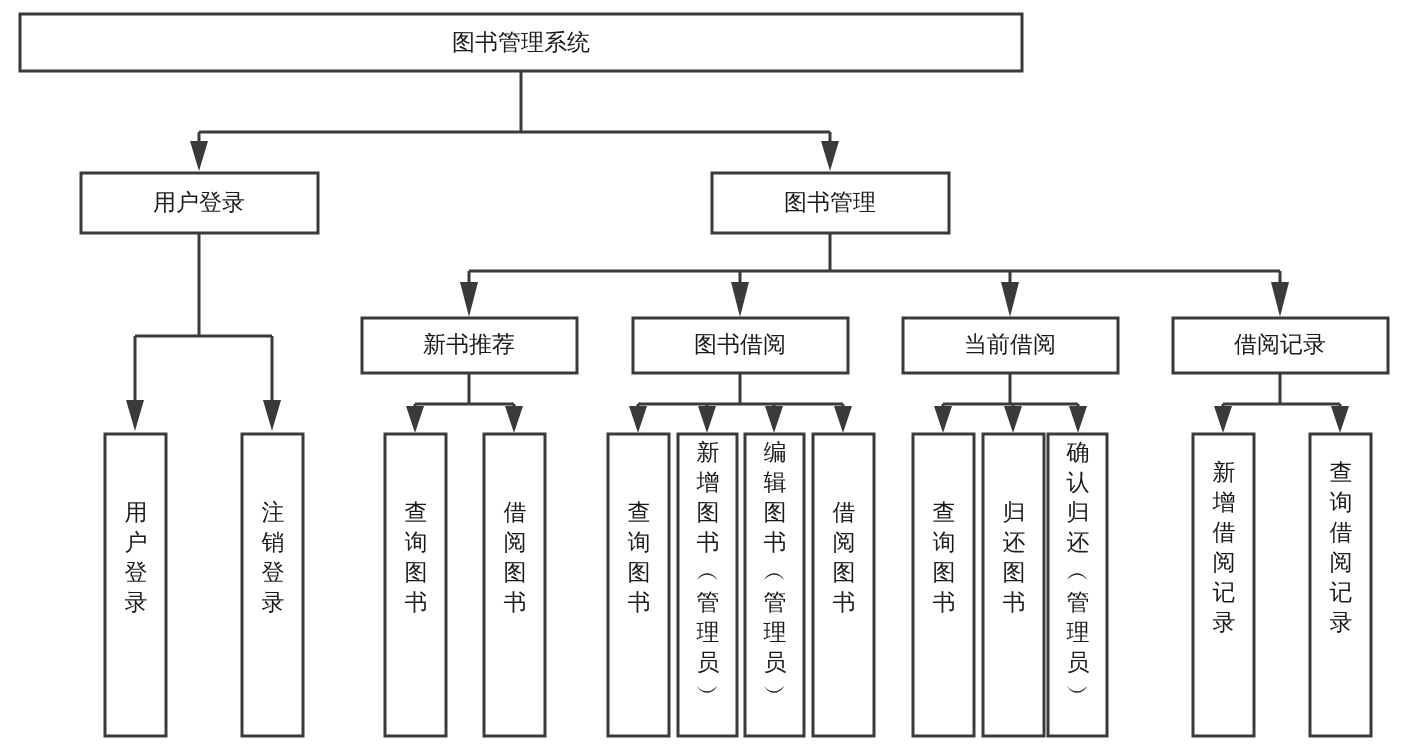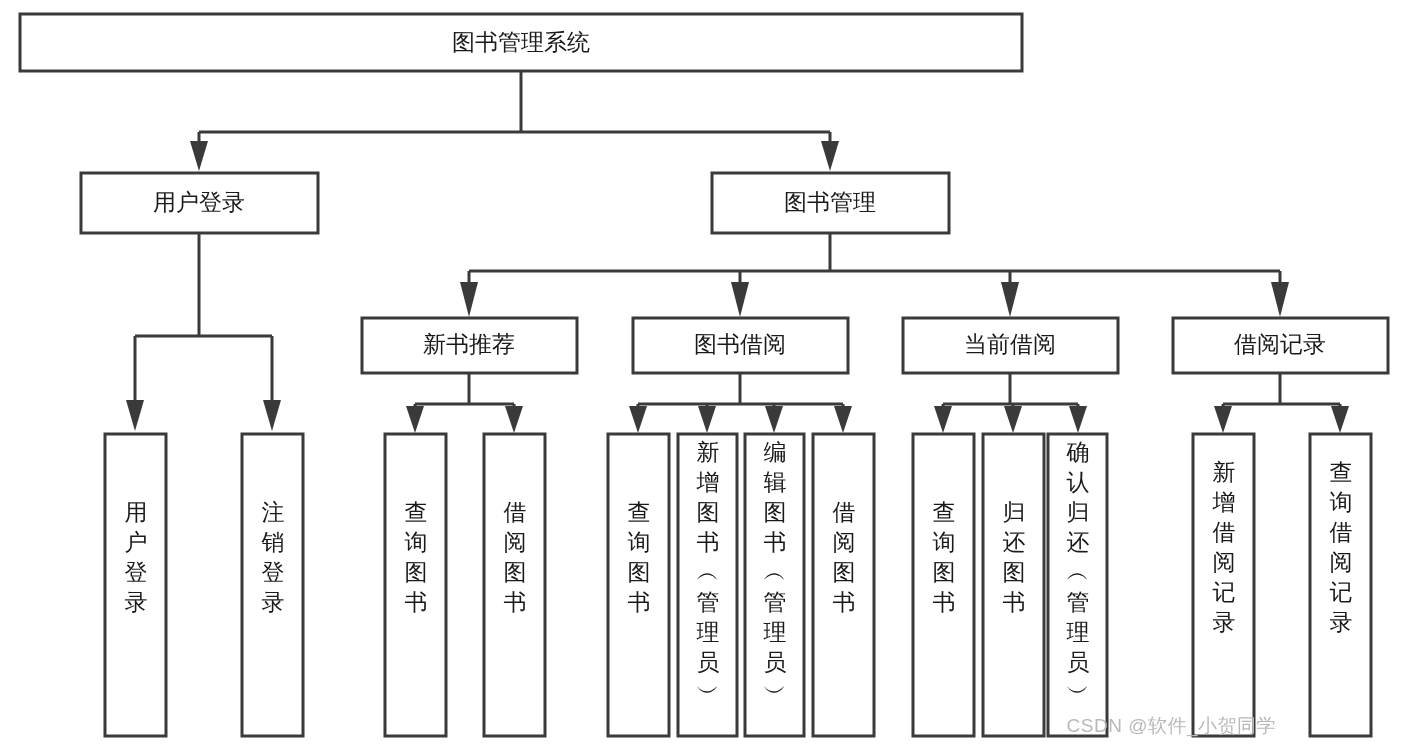--- a/index.html
+++ b/index.html
@@ -231,15 +231,14 @@
       <text class="node-label-v" x="1224" y="480"><tspan x="1224" dy="0">新</tspan><tspan x="1224" dy="30">增</tspan><tspan x="1224" dy="30">借</tspan><tspan x="1224" dy="30">阅</tspan><tspan x="1224" dy="30">记</tspan><tspan x="1224" dy="30">录</tspan></text>
     </g>
 
     <g>
       <rect class="node-box" x="1310" y="434" width="61" height="302"></rect>
       <text class="node-label-v" x="1341" y="480"><tspan x="1341" dy="0">查</tspan><tspan x="1341" dy="30">询</tspan><tspan x="1341" dy="30">借</tspan><tspan x="1341" dy="30">阅</tspan><tspan x="1341" dy="30">记</tspan><tspan x="1341" dy="30">录</tspan></text>
     </g>
 
   </svg>
 
-  <div class="watermark-text">CSDN @软件_小贺同学</div>
 
 </div>
 
 </body></html>

